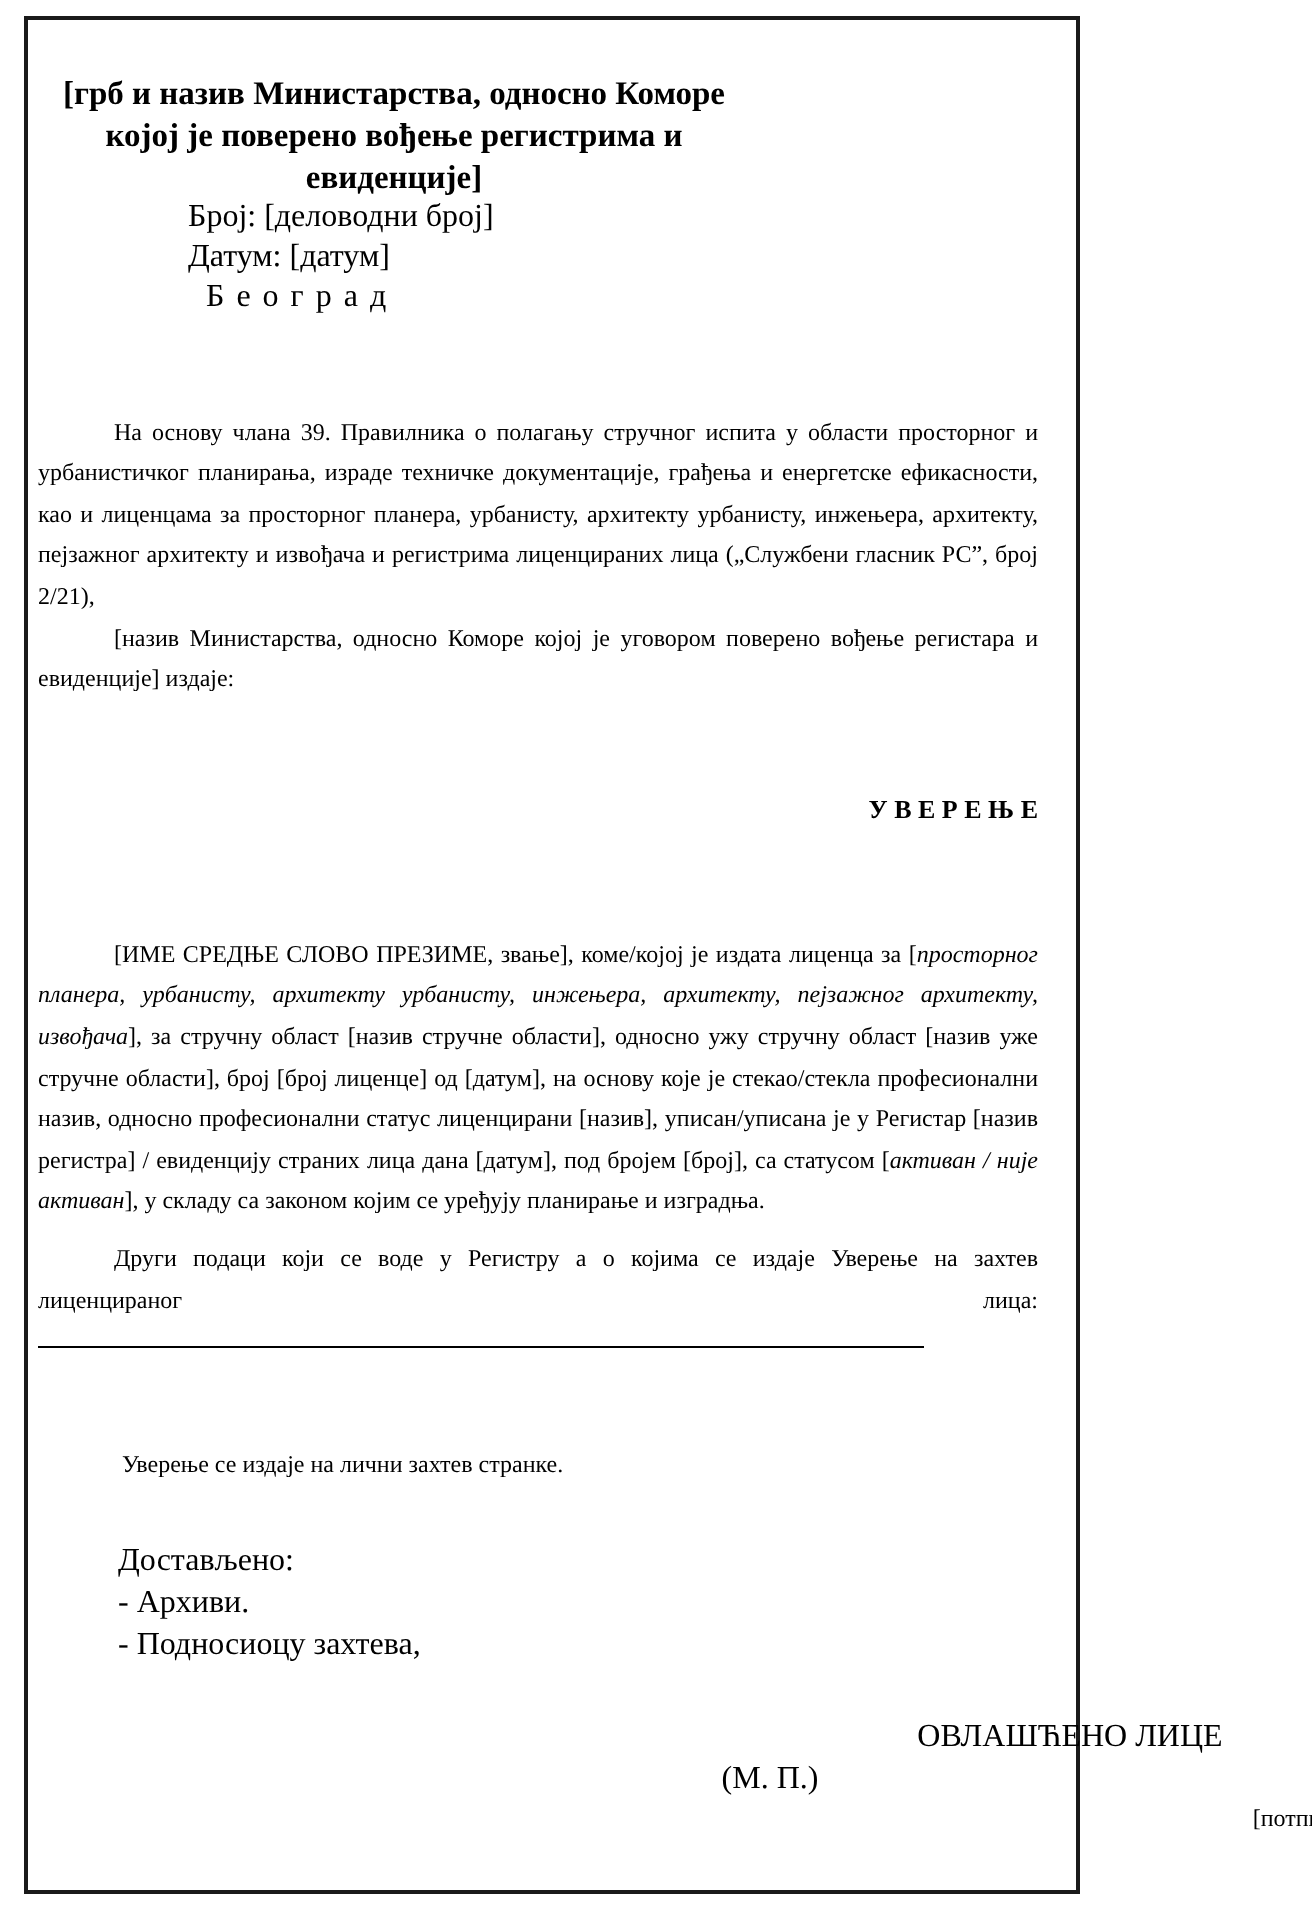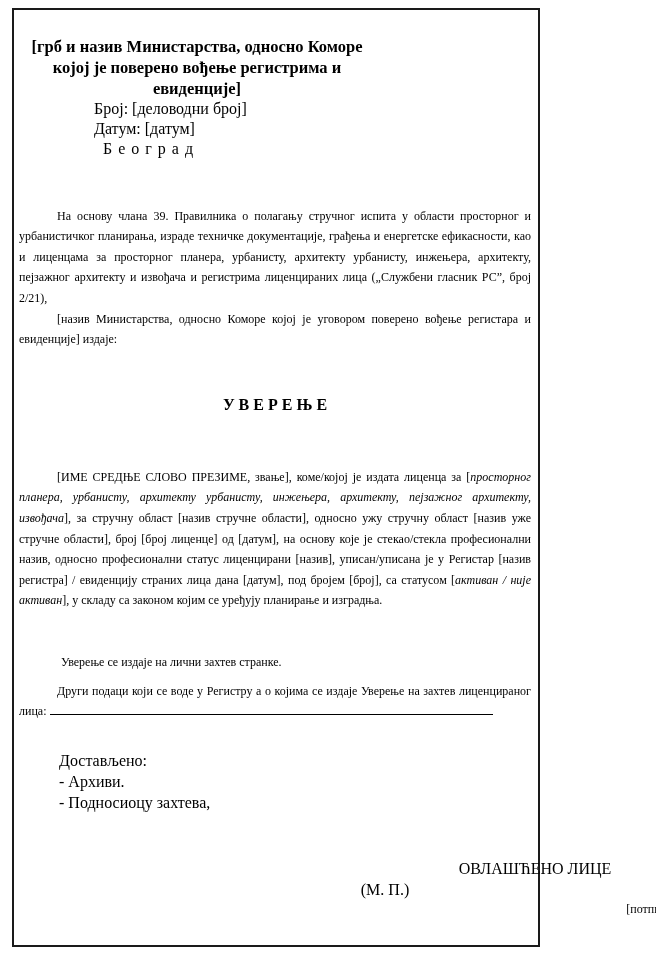--- a/index.html
+++ b/index.html
@@ -16,21 +16,21 @@
     overflow: hidden;
   }
   .sheet {
     position: absolute;
     top: 8px;
     left: 12px;
     width: 528px;
     height: 939px;
     box-sizing: border-box;
     border: 2px solid #1a1a1a;
-    padding: 26px 7px 0 5px;
+    padding: 26px 19px 0 5px;
     background: #ffffff;
   }
 
   
   .header-block { width: 356px; }
   .org-lines {
     text-align: center;
     font-weight: bold;
     font-size: 16.5px;
     line-height: 21px;
@@ -46,23 +46,23 @@
     text-align: justify;
     text-indent: 38px;
     font-size: 12px;
     line-height: 20.6px;
   }
   .intro  { margin-top: 46px; }
   .issuer { margin-top: 0; }
 
   .title-line {
     margin-top: 44px;
-    text-align: center;
+    text-align: right;
     font-weight: bold;
-    font-size: 16px;
+    font-size: 13px;
     line-height: 21px;
   }
   .subtitle-line {
     margin-top: 11px;
     text-align: center;
     font-weight: bold;
     font-size: 17px;
     line-height: 21px;
   }
   .main-para  { margin-top: 52px; }
@@ -111,23 +111,23 @@
   </div>
 
   <p class="para intro">На основу члана 39. Правилника о полагању стручног испита у области просторног и урбанистичког планирања, израде техничке документације, грађења и енергетске ефикасности, као и лиценцама за просторног планера, урбанисту, архитекту урбанисту, инжењера, архитекту, пејзажног архитекту и извођача и регистрима лиценцираних лица („Службени гласник РС”, број 2/21),</p>
 
   <p class="para issuer">[назив Министарства, односно Коморе којој је уговором поверено вођење регистара и евиденције]  издаје:</p>
 
   <div class="title-line">У В Е Р Е Њ Е</div>
 
   <p class="para main-para"><span>[ИМЕ СРЕДЊЕ СЛОВО ПРЕЗИМЕ, звање], коме/којој је издата лиценца за [</span><span style="font-style: italic;">просторног планера, урбанисту, архитекту урбанисту, инжењера, архитекту, пејзажног архитекту, извођача</span><span>], за стручну област [назив стручне области], односно ужу стручну област [назив уже стручне области], број [број лиценце] од [датум], на основу које је стекао/стекла професионални назив, односно професионални статус лиценцирани [назив], уписан/уписана је у Регистар [назив регистра] / евиденцију страних лица дана [датум], под бројем [број], са статусом [</span><span style="font-style: italic;">активан / није активан</span><span>], у складу са законом којим се уређују планирање и изградња.</span></p>
 
+  <p class="para other-para"><span>Други подаци који се воде у Регистру а о којима се издаје Уверење на захтев лиценцираног лица: </span><span class="fill-line"></span></p>
+
   <p class="para request-para">Уверење се издаје на лични захтев странке.</p>
-
-  <p class="para other-para"><span>Други подаци који се воде у Регистру а о којима се издаје Уверење на захтев лиценцираног лица: </span><span class="fill-line"></span></p>
 
   <div class="delivered-block">
     <div>Достављено:</div>
     <div>- Архиви.</div>
     <div>- Подносиоцу захтева,</div>
   </div>
 
 </div>
 
 <div class="auth-person">ОВЛАШЋЕНО ЛИЦЕ</div>

